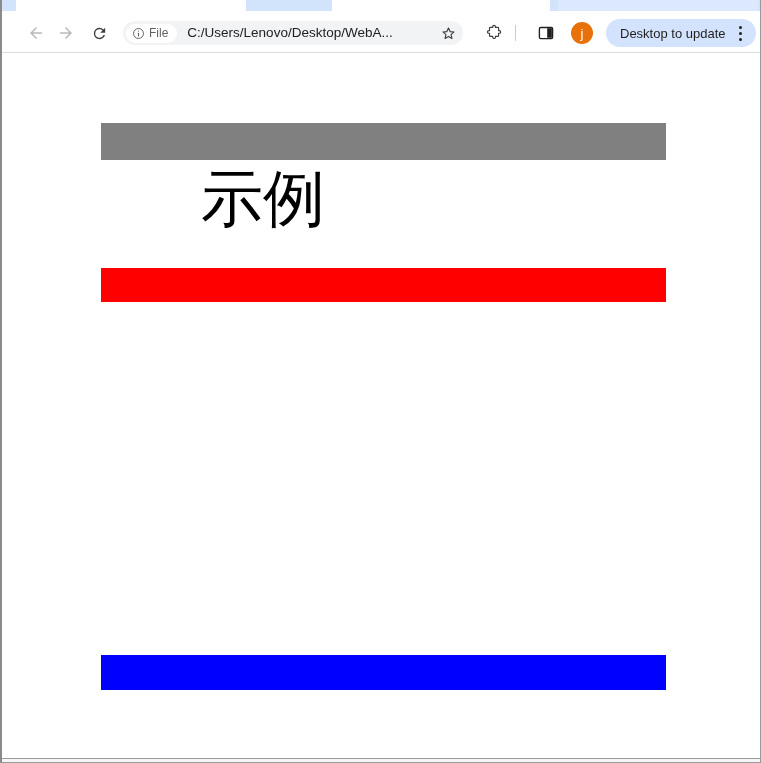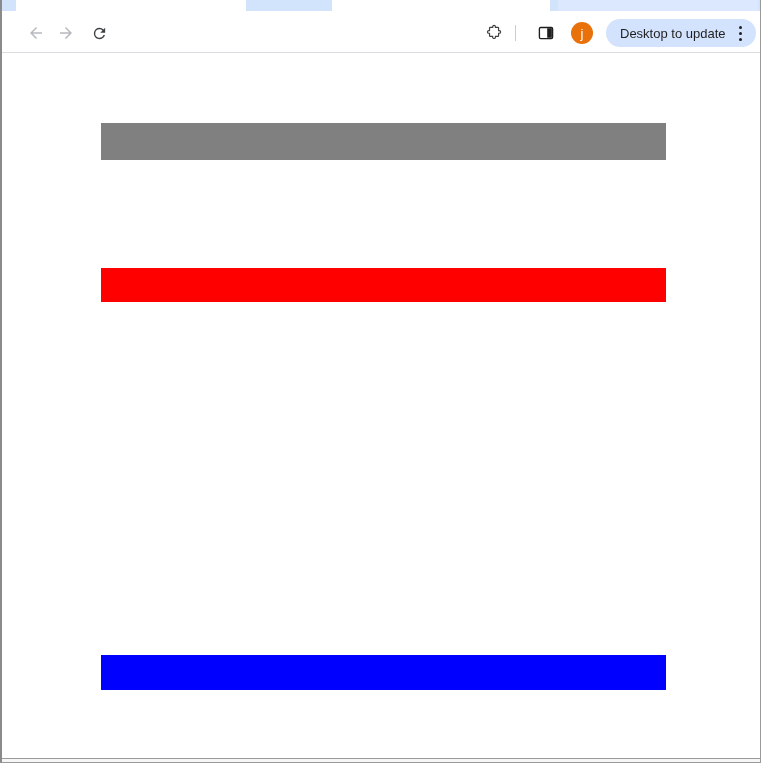--- a/index.html
+++ b/index.html
@@ -278,20 +278,36 @@
         <path d="M4 11h12.2l-5.6-5.6L12 4l8 8-8 8-1.4-1.4 5.6-5.6H4z" fill="#b6b9bd"></path>
       </svg>
     </div>
 
     <div class="nav-btn nav-reload">
       <svg width="17" height="17" viewBox="0 0 24 24">
         <path d="M17.65 6.35A7.96 7.96 0 0 0 12 4a8 8 0 1 0 7.73 10h-2.08A6 6 0 1 1 12 6c1.66 0 3.14.69 4.22 1.78L13 11h7V4z" fill="#3c4043"></path>
       </svg>
     </div>
 
+    <div class="omnibox">
+      <div class="file-chip">
+        <svg width="13" height="13" viewBox="0 0 24 24">
+          <circle cx="12" cy="12" r="9.2" fill="none" stroke="#5f6368" stroke-width="1.8"></circle>
+          <circle cx="12" cy="7.6" r="1.15" fill="#5f6368"></circle>
+          <rect x="11" y="10.4" width="2" height="7" rx="1" fill="#5f6368"></rect>
+        </svg>
+        <span class="file-chip-label">File</span>
+      </div>
+      <div class="omnibox-url">C:/Users/Lenovo/Desktop/WebA...</div>
+      <div class="star-btn">
+        <svg width="17" height="17" viewBox="0 0 24 24">
+          <path d="M12 4.2l2.3 5.1 5.5.5-4.2 3.7 1.3 5.4L12 16.1l-4.9 2.8 1.3-5.4-4.2-3.7 5.5-.5z" fill="none" stroke="#3c4043" stroke-width="1.6" stroke-linejoin="round"></path>
+        </svg>
+      </div>
+    </div>
 
     <div class="tb-action act-extensions">
       <svg width="19" height="19" viewBox="0 0 24 24">
         <path d="M11 3.4a1.7 1.7 0 0 1 3.4 0v.9h3.1c.5 0 .9.4.9.9v3.1h.9a1.7 1.7 0 0 1 0 3.4h-.9v3.1c0 .5-.4.9-.9.9h-3.1v.9a1.7 1.7 0 0 1-3.4 0v-.9H7.9a.9.9 0 0 1-.9-.9v-3.1h-.9a1.7 1.7 0 0 1 0-3.4h.9V5.2c0-.5.4-.9.9-.9H11z" fill="none" stroke="#3c4043" stroke-width="1.5" stroke-linejoin="round"></path>
       </svg>
     </div>
 
     <div class="tb-divider"></div>
 
     <div class="tb-action act-sidepanel">
@@ -308,18 +324,19 @@
       <span class="kebab">
         <span></span>
           <span></span>
           <span></span>
       </span>
     </div>
   </div>
 
   <div class="page-content">
     <div class="color-bar bar-grey"></div>
+    <h1 class="heading">示例</h1>
     <div class="color-bar bar-red"></div>
     <div class="color-bar bar-blue"></div>
   </div>
 
   <div class="bg-sliver"></div>
 </div>
 
 </body></html>

